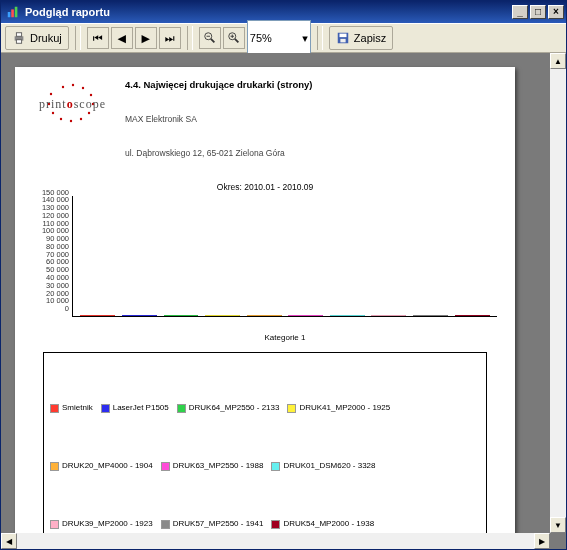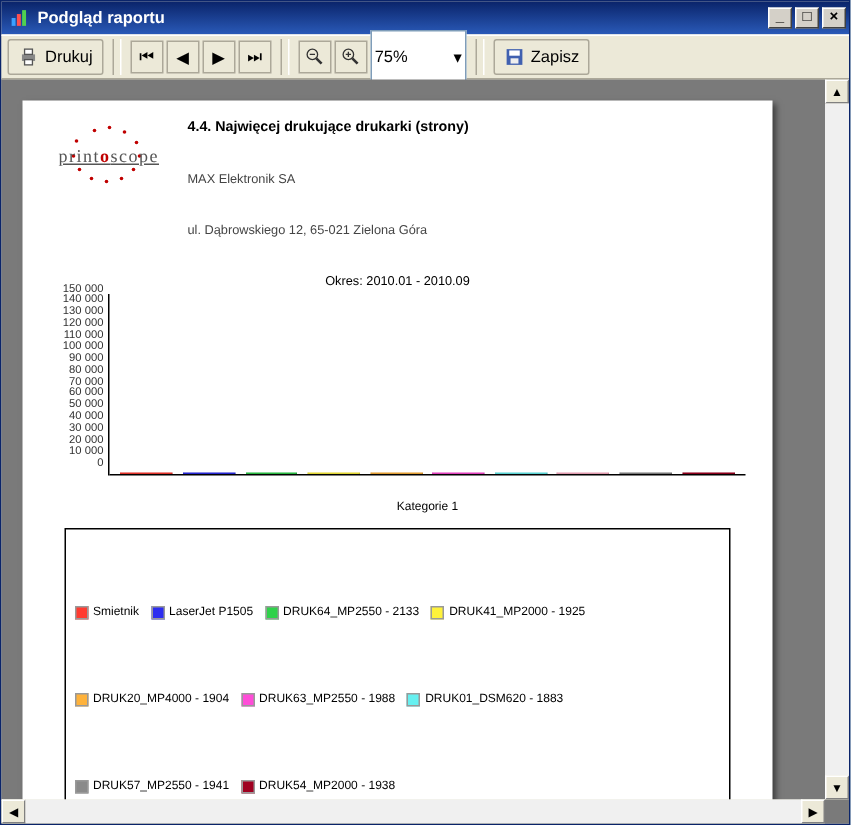--- a/index.html
+++ b/index.html
@@ -17,21 +17,21 @@
   .nav-btn { width:22px; height:22px; border:1px solid #aca899; background:#ece9d8; display:flex; align-items:center; justify-content:center; font-size:11px;}
   .zoom-select { height:36px; width:64px; border:1px solid #7f9db9; background:#fff; padding:0 2px; font-size:11px; display:flex; align-items:center; justify-content:space-between;}
   .content { flex:1; background:#7a7a7a; padding:14px 20px 14px 14px; position:relative; overflow:hidden; }
   .scroll-v { position:absolute; right:0; top:0; bottom:16px; width:16px; background:#ece9d8; display:flex; flex-direction:column;}
   .scroll-h { position:absolute; left:0; right:16px; bottom:0; height:16px; background:#ece9d8; display:flex;}
   .scroll-btn{ width:16px; height:16px; background:#ece9d8; border:1px solid #fff; border-right-color:#808080; border-bottom-color:#808080; font-size:8px; display:flex; align-items:center; justify-content:center;}
   .scroll-track{flex:1; background:#f0f0f0;} 
   .page { width:500px; height:475px; background:#fff; box-shadow:2px 2px 4px rgba(0,0,0,.5); padding:12px 18px 6px 18px; display:flex; flex-direction:column; }
   .page-header { display:flex; gap:10px; }
   .logo { width:82px; height:48px; position:relative; font-size:10px; color:#888;}
-  .logo-text { position:absolute; top:18px; left:6px; font-family: Georgia, serif; font-size:12px; letter-spacing:1px; color:#555;text-decoration:underline;}
+  .logo-text { position:absolute; top:18px; left:6px; font-family: Georgia, serif; font-size:12px; letter-spacing:1px; color:#555;}
   .logo-text .o { color:#c00000; font-weight:bold;}
   .dots{ position:absolute; inset:0;}
   .dots circle{ fill:#c00000;}
   .hdr-text { flex:1; }
   .hdr-title { font-weight:bold; font-size:9.5px; margin-bottom:2px;}
   .hdr-line { font-size:8.5px; color:#444;margin-top:24px; }
   .period { font-size:8.5px; text-align:center; margin-top:24px; margin-bottom:4px;}
   .chart { flex:1; display:flex; flex-direction:column; }
   .chart-area { flex:1; display:flex; }
   .y-axis { width:40px; position:relative; border-right:1px solid #000;}
@@ -224,21 +224,25 @@
               <span class="legend-item">
                 <span class="sw" style="background: rgb(255, 178, 58);"></span>
                 <span>DRUK20_MP4000 - 1904</span>
               </span>
               <span class="legend-item">
                 <span class="sw" style="background: rgb(255, 76, 216);"></span>
                 <span>DRUK63_MP2550 - 1988</span>
               </span>
               <span class="legend-item">
                 <span class="sw" style="background: rgb(102, 240, 240);"></span>
-                <span>DRUK01_DSM620 - 1883</span>
+                <span>DRUK01_DSM620 - 3328</span>
+              </span>
+              <span class="legend-item">
+                <span class="sw" style="background: rgb(255, 176, 199);"></span>
+                <span>DRUK39_MP2000 - 1923</span>
               </span>
               <span class="legend-item">
                 <span class="sw" style="background: rgb(138, 138, 138);"></span>
                 <span>DRUK57_MP2550 - 1941</span>
               </span>
               <span class="legend-item">
                 <span class="sw" style="background: rgb(160, 0, 32);"></span>
                 <span>DRUK54_MP2000 - 1938</span>
               </span>
             </div>

